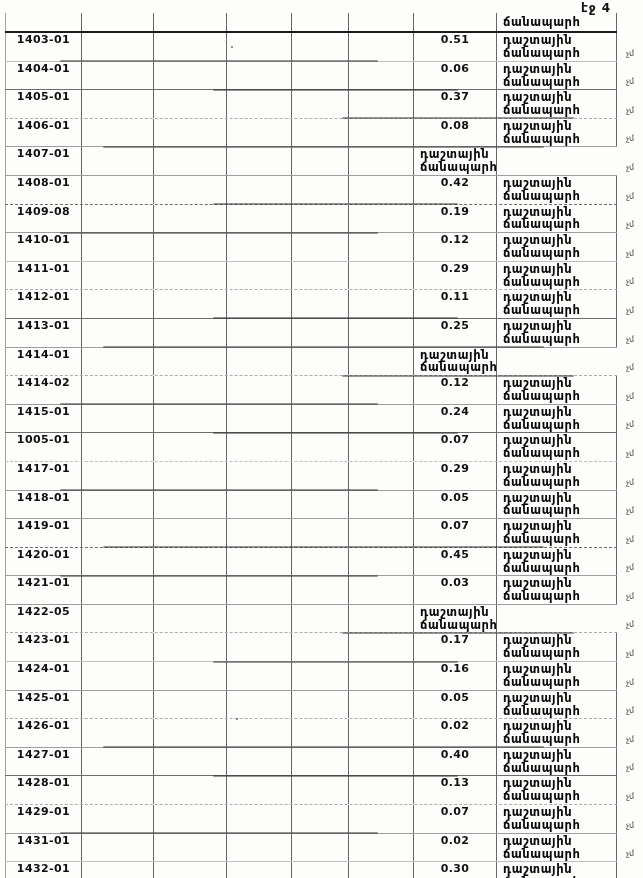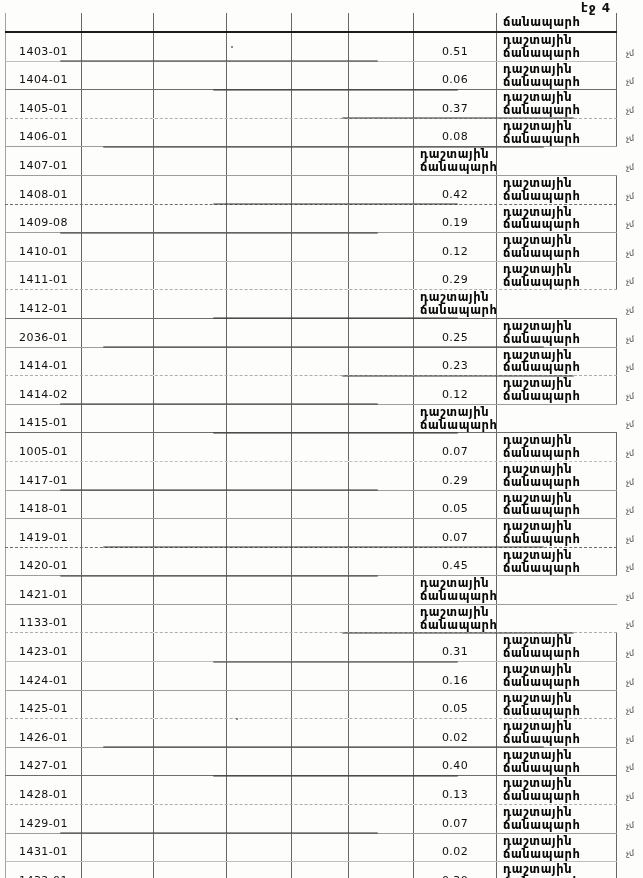--- a/index.html
+++ b/index.html
@@ -27,22 +27,23 @@
     border-bottom:1px solid #9c9c9c;
   }
   .rows .row { height:27.6px; }
   .cell {
     border-right:1px solid rgba(72,72,72,.82);
     position:relative;
     overflow:hidden;
   }
   .c1 { border-left:1px solid rgba(105,105,105,.6); }
   .id-cell, .val-cell {
-    display:flex; align-items:flex-end; justify-content:center;
+    display:flex; justify-content:center;
     padding-bottom:3px;
+    font-weight:bold;
   }
   .id, .val { font-size:11px; letter-spacing:0.4px; color:#141414; }
   .type-cell { padding:1px 0 0 6px; }
   .l1, .l2 {
     font-weight:700; font-size:11.5px; line-height:12.9px;
     letter-spacing:0.6px; color:#0d0d0d; white-space:nowrap;
   }
   .mnote {
     position:absolute; left:100%; margin-left:9px; bottom:3px;
     font-size:8px; color:#3d3d3d; letter-spacing:-0.3px;
@@ -253,29 +254,32 @@
   </div>
         <div class="row">
     <div class="cell c1 id-cell">
       <span class="id">1412-01</span>
     </div>
     <div class="cell"></div>
     <div class="cell"></div>
     <div class="cell"></div>
     <div class="cell"></div>
     <div class="cell"></div>
-    <div class="cell type-cell">
-      <div class="l1">դաշտային</div>
-      <div class="l2">ճանապարհ</div>
-    </div>
-    <span class="mnote">չմ</span>
-  </div>
-        <div class="row">
-    <div class="cell c1 id-cell">
-      <span class="id">2036-01</span>
+    <div class="cell val-cell">
+      <span class="val">0.11</span>
+    </div>
+    <div class="cell type-cell">
+      <div class="l1">դաշտային</div>
+      <div class="l2">ճանապարհ</div>
+    </div>
+    <span class="mnote">չմ</span>
+  </div>
+        <div class="row">
+    <div class="cell c1 id-cell">
+      <span class="id">1413-01</span>
     </div>
     <div class="cell"></div>
     <div class="cell"></div>
     <div class="cell"></div>
     <div class="cell"></div>
     <div class="cell"></div>
     <div class="cell val-cell">
       <span class="val">0.25</span>
     </div>
     <div class="cell type-cell">
@@ -286,23 +290,20 @@
   </div>
         <div class="row">
     <div class="cell c1 id-cell">
       <span class="id">1414-01</span>
     </div>
     <div class="cell"></div>
     <div class="cell"></div>
     <div class="cell"></div>
     <div class="cell"></div>
     <div class="cell"></div>
-    <div class="cell val-cell">
-      <span class="val">0.23</span>
-    </div>
     <div class="cell type-cell">
       <div class="l1">դաշտային</div>
       <div class="l2">ճանապարհ</div>
     </div>
     <span class="mnote">չմ</span>
   </div>
         <div class="row">
     <div class="cell c1 id-cell">
       <span class="id">1414-02</span>
     </div>
@@ -322,20 +323,23 @@
   </div>
         <div class="row">
     <div class="cell c1 id-cell">
       <span class="id">1415-01</span>
     </div>
     <div class="cell"></div>
     <div class="cell"></div>
     <div class="cell"></div>
     <div class="cell"></div>
     <div class="cell"></div>
+    <div class="cell val-cell">
+      <span class="val">0.24</span>
+    </div>
     <div class="cell type-cell">
       <div class="l1">դաշտային</div>
       <div class="l2">ճանապարհ</div>
     </div>
     <span class="mnote">չմ</span>
   </div>
         <div class="row">
     <div class="cell c1 id-cell">
       <span class="id">1005-01</span>
     </div>
@@ -427,29 +431,32 @@
   </div>
         <div class="row">
     <div class="cell c1 id-cell">
       <span class="id">1421-01</span>
     </div>
     <div class="cell"></div>
     <div class="cell"></div>
     <div class="cell"></div>
     <div class="cell"></div>
     <div class="cell"></div>
-    <div class="cell type-cell">
-      <div class="l1">դաշտային</div>
-      <div class="l2">ճանապարհ</div>
-    </div>
-    <span class="mnote">չմ</span>
-  </div>
-        <div class="row">
-    <div class="cell c1 id-cell">
-      <span class="id">1133-01</span>
+    <div class="cell val-cell">
+      <span class="val">0.03</span>
+    </div>
+    <div class="cell type-cell">
+      <div class="l1">դաշտային</div>
+      <div class="l2">ճանապարհ</div>
+    </div>
+    <span class="mnote">չմ</span>
+  </div>
+        <div class="row">
+    <div class="cell c1 id-cell">
+      <span class="id">1422-05</span>
     </div>
     <div class="cell"></div>
     <div class="cell"></div>
     <div class="cell"></div>
     <div class="cell"></div>
     <div class="cell"></div>
     <div class="cell type-cell">
       <div class="l1">դաշտային</div>
       <div class="l2">ճանապարհ</div>
     </div>
@@ -458,21 +465,21 @@
         <div class="row">
     <div class="cell c1 id-cell">
       <span class="id">1423-01</span>
     </div>
     <div class="cell"></div>
     <div class="cell"></div>
     <div class="cell"></div>
     <div class="cell"></div>
     <div class="cell"></div>
     <div class="cell val-cell">
-      <span class="val">0.31</span>
+      <span class="val">0.17</span>
     </div>
     <div class="cell type-cell">
       <div class="l1">դաշտային</div>
       <div class="l2">ճանապարհ</div>
     </div>
     <span class="mnote">չմ</span>
   </div>
         <div class="row">
     <div class="cell c1 id-cell">
       <span class="id">1424-01</span>

